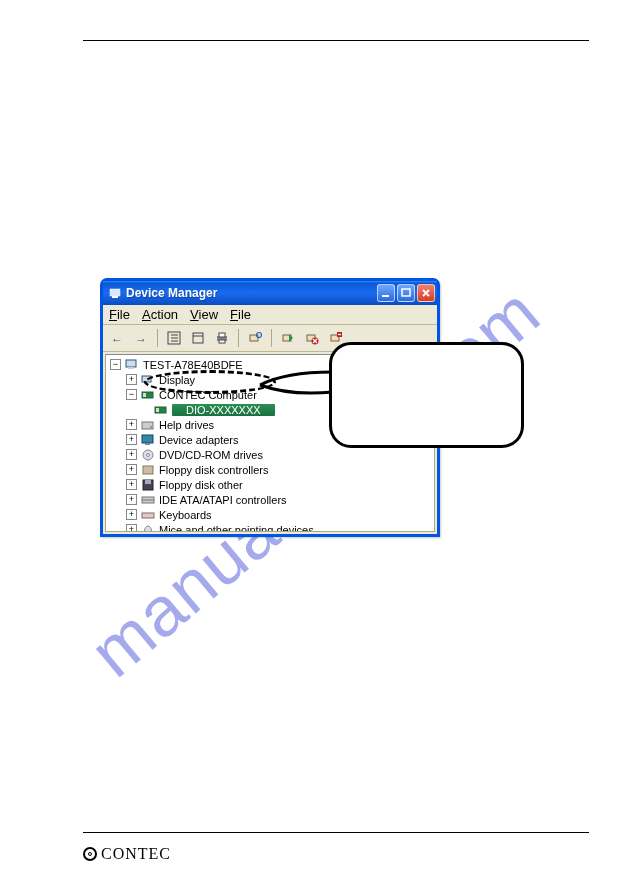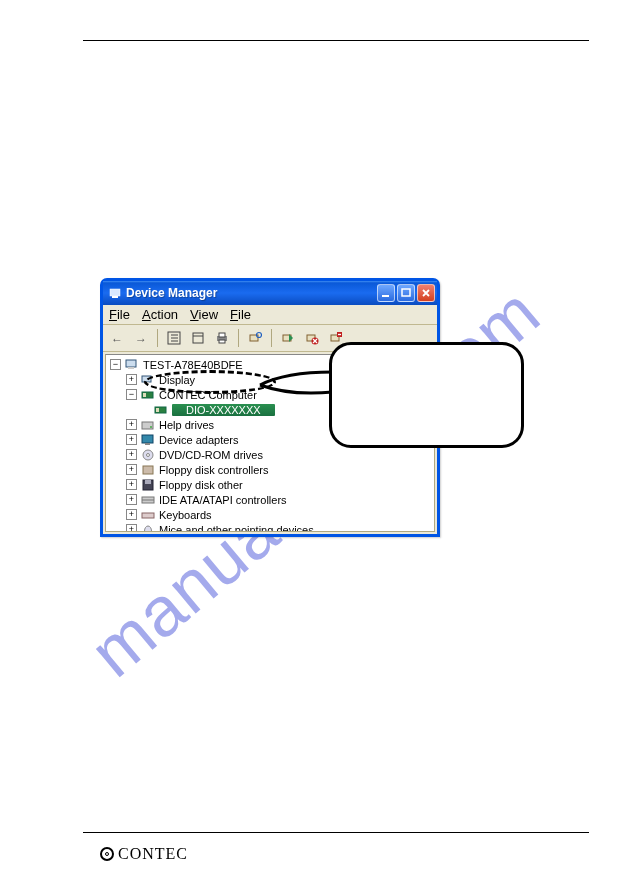--- a/index.html
+++ b/index.html
@@ -26,21 +26,21 @@
   }
   .hr-bottom {
     position: absolute;
     left: 83px;
     right: 40px;
     bottom: 60px;
     border-top: 1px solid #000;
   }
   .footer-brand {
     position: absolute;
-    left: 100px;
+    left: 83px;
     bottom: 30px;
     font-family: "Times New Roman", serif;
     font-size: 16px;
     letter-spacing: 1px;
     display: flex;
     align-items: center;
     gap: 4px;
   }
   .footer-brand .ring {
     display: inline-block;

